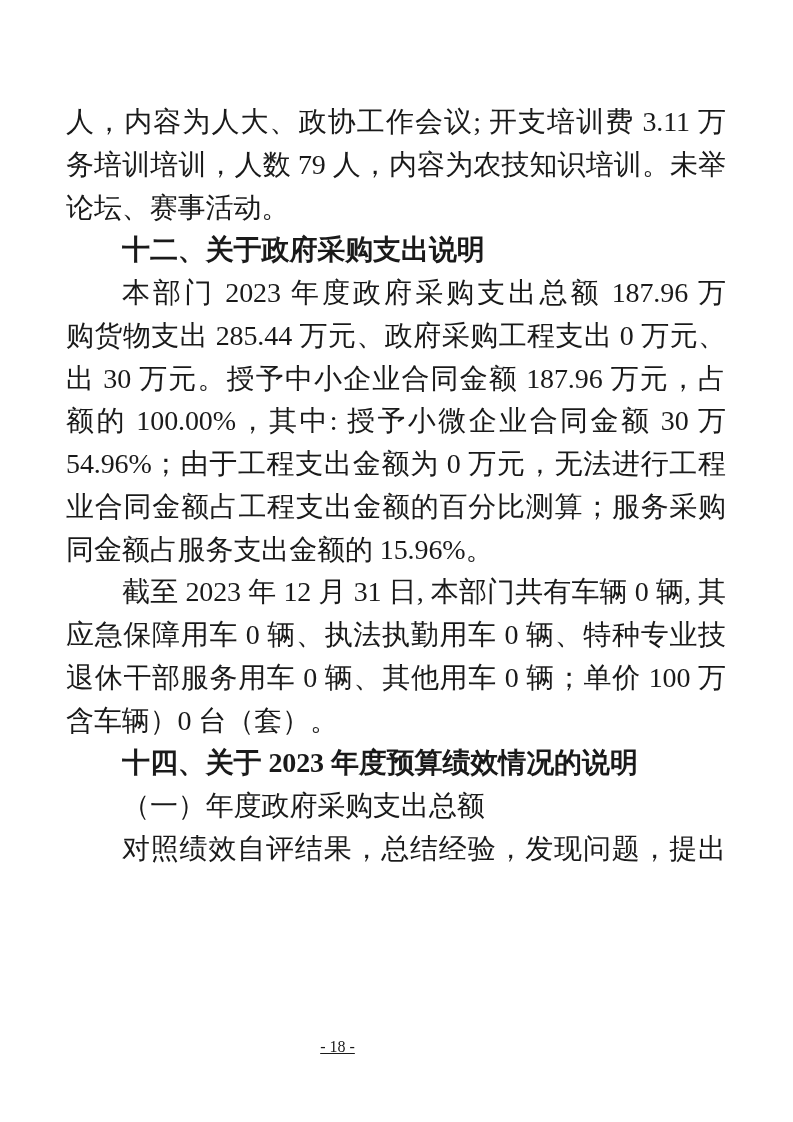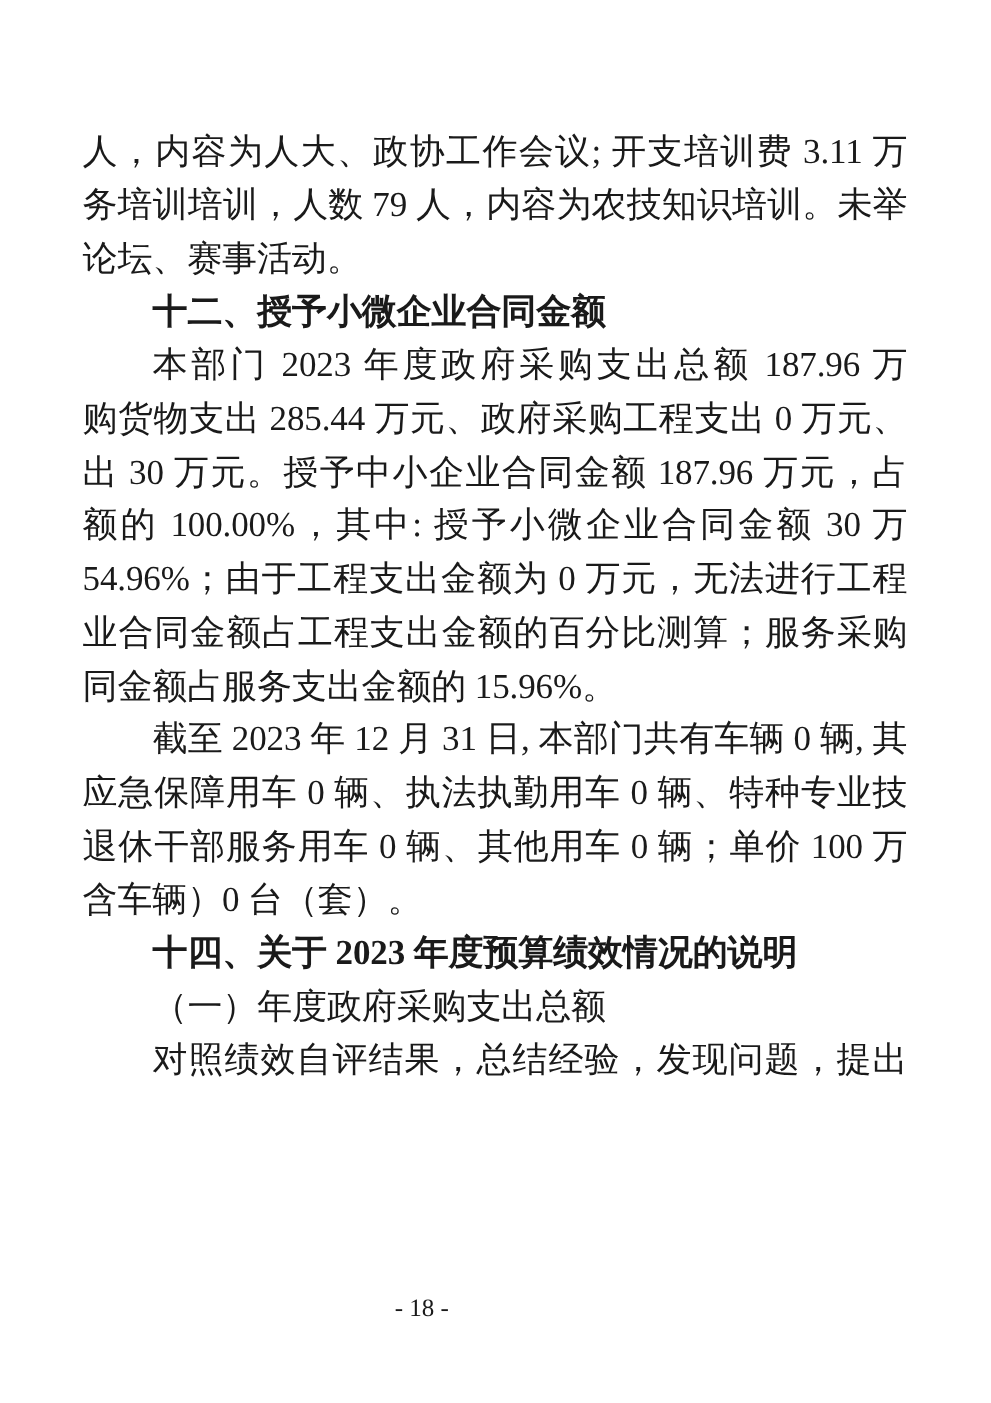--- a/index.html
+++ b/index.html
@@ -38,34 +38,35 @@
     text-align-last: left;
   }
   .sub  { text-align: left; text-align-last: left; }
   .ind  { text-indent: 2em; }
   .footer {
     position: absolute;
     left: 0;
     width: 675px;
     top: 1036px;
     text-align: center;
-    font-size: 20px;
+    font-size: 16px;
     line-height: 22px;
     color: #1a1a1a;
+    text-decoration: underline;
   }
 </style>
 </head>
 <body>
 
 <div class="page">
   <div class="content" id="doc-body">
       <div class="line full">人，内容为人大、政协工作会议; 开支培训费 3.11 万元，用于开展业</div>
       <div class="line full">务培训培训，人数 79 人，内容为农技知识培训。未举办节庆、晚会、</div>
       <div class="line end">论坛、赛事活动。</div>
-      <div class="line heading ind">十二、授予小微企业合同金额</div>
+      <div class="line heading ind">十二、关于政府采购支出说明</div>
       <div class="line full ind">本部门 2023 年度政府采购支出总额 187.96 万元，其中：政府采</div>
       <div class="line full">购货物支出 285.44 万元、政府采购工程支出 0 万元、政府采购服务支</div>
       <div class="line full">出 30 万元。授予中小企业合同金额 187.96 万元，占政府采购支出总</div>
       <div class="line full">额的 100.00%，其中: 授予小微企业合同金额 30 万元，占政府采购支</div>
       <div class="line full">54.96%；由于工程支出金额为 0 万元，无法进行工程采购授予中小企</div>
       <div class="line full">业合同金额占工程支出金额的百分比测算；服务采购授予中小企业合</div>
       <div class="line end">同金额占服务支出金额的 15.96%。</div>
       <div class="line full ind">截至 2023 年 12 月 31 日, 本部门共有车辆 0 辆, 其中, 副部（省）</div>
       <div class="line full">应急保障用车 0 辆、执法执勤用车 0 辆、特种专业技术用车 0 辆、离</div>
       <div class="line full">退休干部服务用车 0 辆、其他用车 0 辆；单价 100 万元以上设备（不</div>

